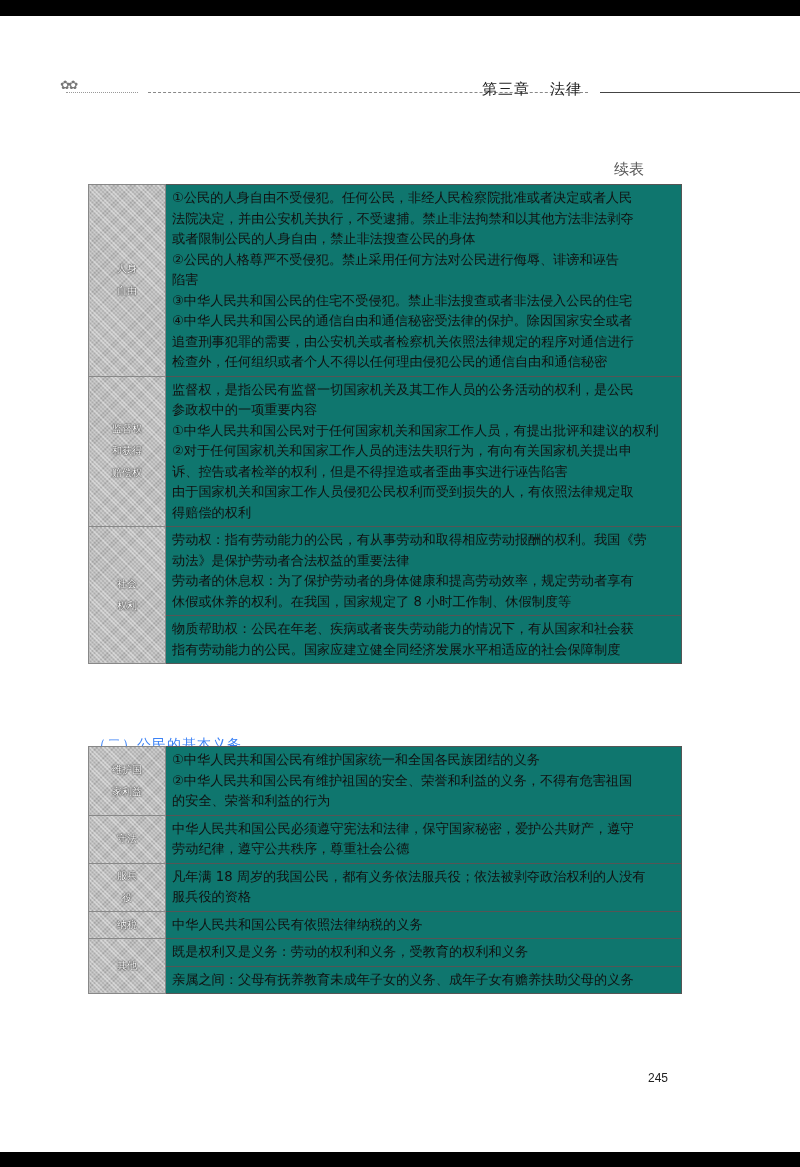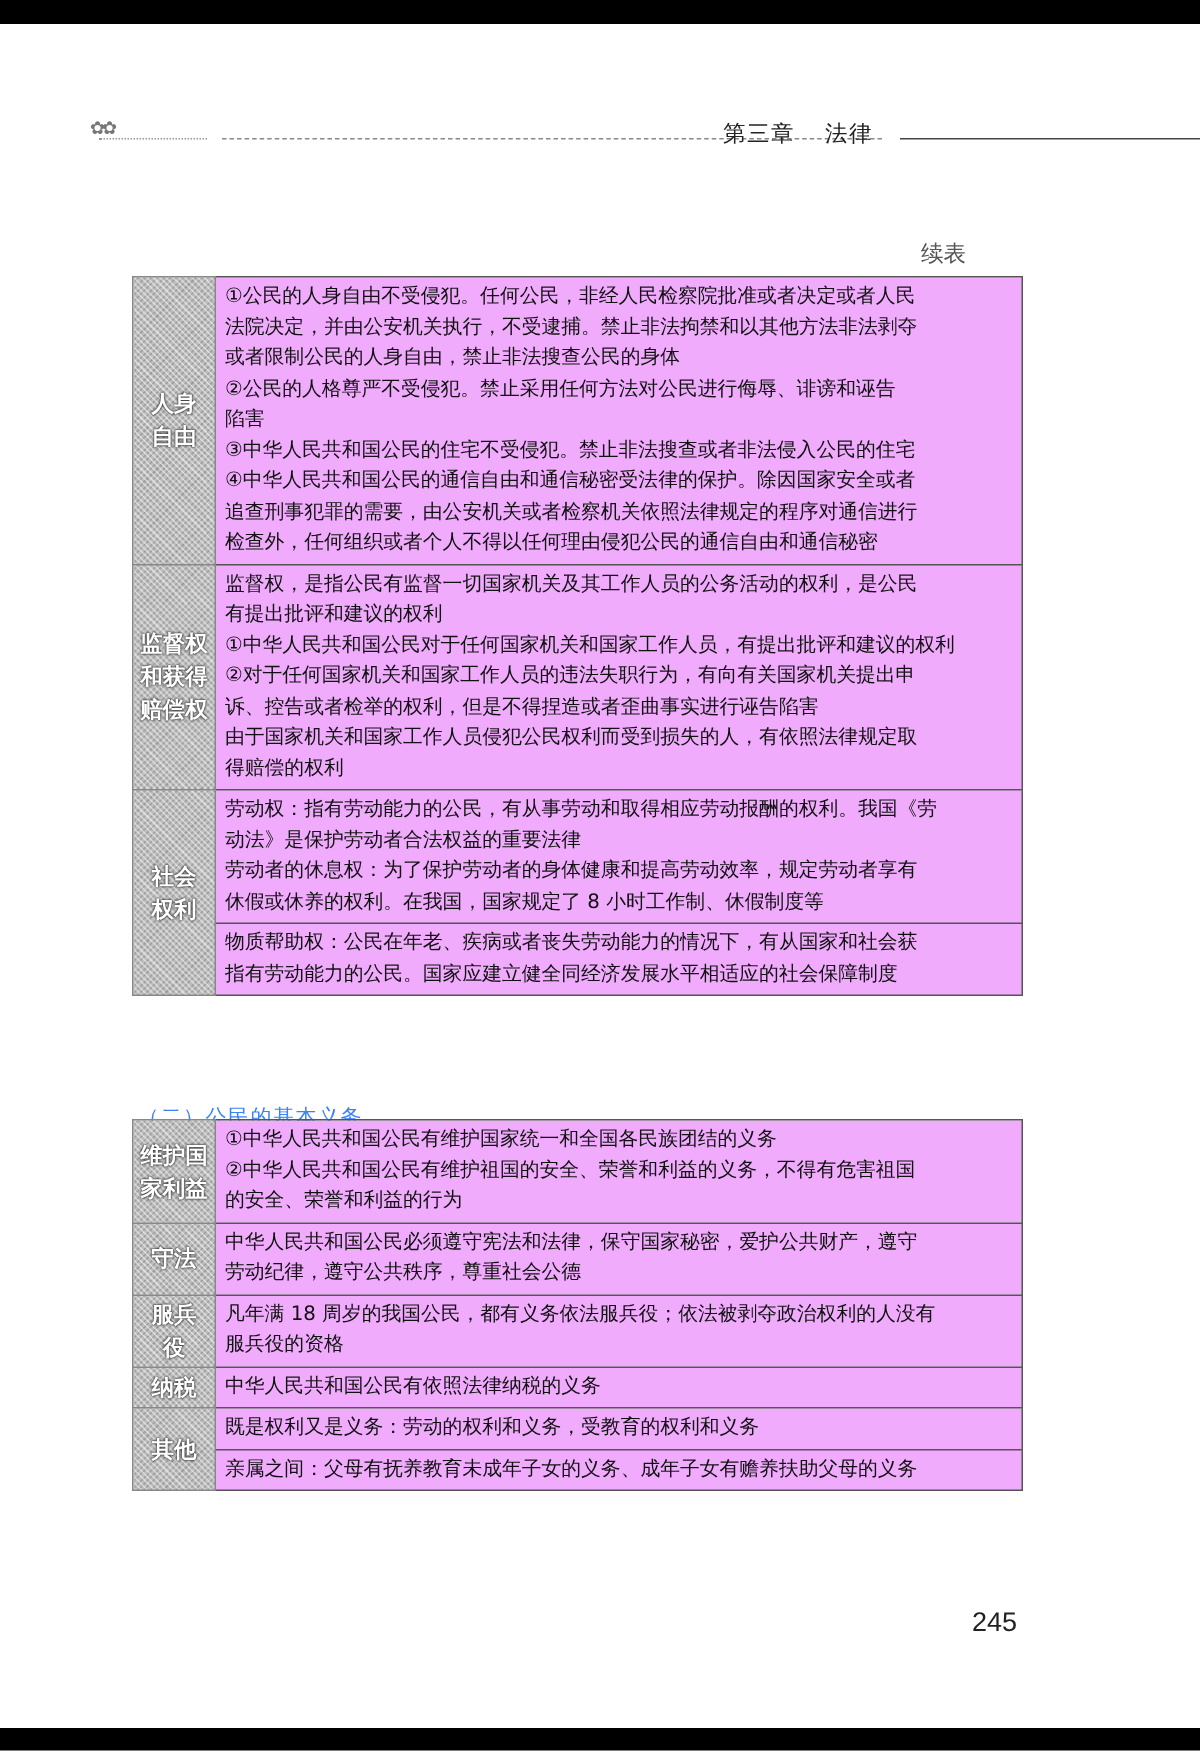--- a/index.html
+++ b/index.html
@@ -21,42 +21,42 @@
   .header-rule-right { position: absolute; left: 540px; top: 14px; width: 200px; border-top: 1.5px solid #444; }
 
   .continued { position: absolute; top: 160px; left: 614px; font-size: 15px; color: #555; font-family: "DejaVu Serif", serif; }
 
   table.doc {
     position: absolute; left: 88px; border-collapse: collapse; width: 594px;
     font-size: 13.2px; line-height: 20.5px;
   }
   table.doc td { border: 1px solid #555; vertical-align: middle; }
   table.doc td.label {
-    width: 52px; text-align: center; padding: 0 1px;
+    width: 52px; text-align: center; padding: 0 12px;
     background-color: #bdbdbd;
     background-image:
       repeating-linear-gradient(45deg, rgba(255,255,255,0.55) 0 1px, transparent 1px 3px),
       repeating-linear-gradient(-45deg, rgba(0,0,0,0.18) 0 1px, transparent 1px 3px);
-    color: #fff; font-weight: bold; font-size: 15px; line-height: 22px;
+    color: #fff; font-weight: normal; font-size: 10px; line-height: 22px;
     text-shadow: 0 0 2px #333, 0 0 1px #000;
     border-color: #888;
   }
   table.doc td.content {
     padding: 3px 4px 3px 6px; color: #111;
-    background-color: #f0abfc;
+    background-color: #0f766e;
   }
   table.doc tr.dashed td.content { border-top: 1px dashed #777; }
   .line { display: block; }
 
   #table1 { top: 184px; }
   #table2 { top: 746px; }
 
   .section-heading { position: absolute; top: 736px; left: 92px; font-size: 14px; color: #3b82f6; letter-spacing: 1px; }
 
-  .page-number { position: absolute; top: 1071px; left: 648px; font-size: 18px; color: #222; font-family: "Liberation Sans", sans-serif; }
+  .page-number { position: absolute; top: 1071px; left: 648px; font-size: 12px; color: #222; font-family: "Liberation Sans", sans-serif; }
 </style>
 </head>
 <body>
 
 <div class="black-bar-top"></div>
 
 <div class="header">
   <span class="header-ornament">✿✿</span>
   <div class="header-rule-left"></div>
   <div class="header-rule-mid"></div>
@@ -88,21 +88,21 @@
         </td>
       </tr>
       <tr>
         <td class="label" rowspan="1">
           <span class="line">监督权</span>
           <span class="line">和获得</span>
           <span class="line">赔偿权</span>
         </td>
         <td class="content">
           <span class="line">监督权，是指公民有监督一切国家机关及其工作人员的公务活动的权利，是公民</span>
-          <span class="line">有提出批评和建议的权利</span>
+          <span class="line">参政权中的一项重要内容</span>
           <span class="line">①中华人民共和国公民对于任何国家机关和国家工作人员，有提出批评和建议的权利</span>
           <span class="line">②对于任何国家机关和国家工作人员的违法失职行为，有向有关国家机关提出申</span>
           <span class="line">诉、控告或者检举的权利，但是不得捏造或者歪曲事实进行诬告陷害</span>
           <span class="line">由于国家机关和国家工作人员侵犯公民权利而受到损失的人，有依照法律规定取</span>
           <span class="line">得赔偿的权利</span>
         </td>
       </tr>
       <tr>
         <td class="label" rowspan="2">
           <span class="line">社会</span>

